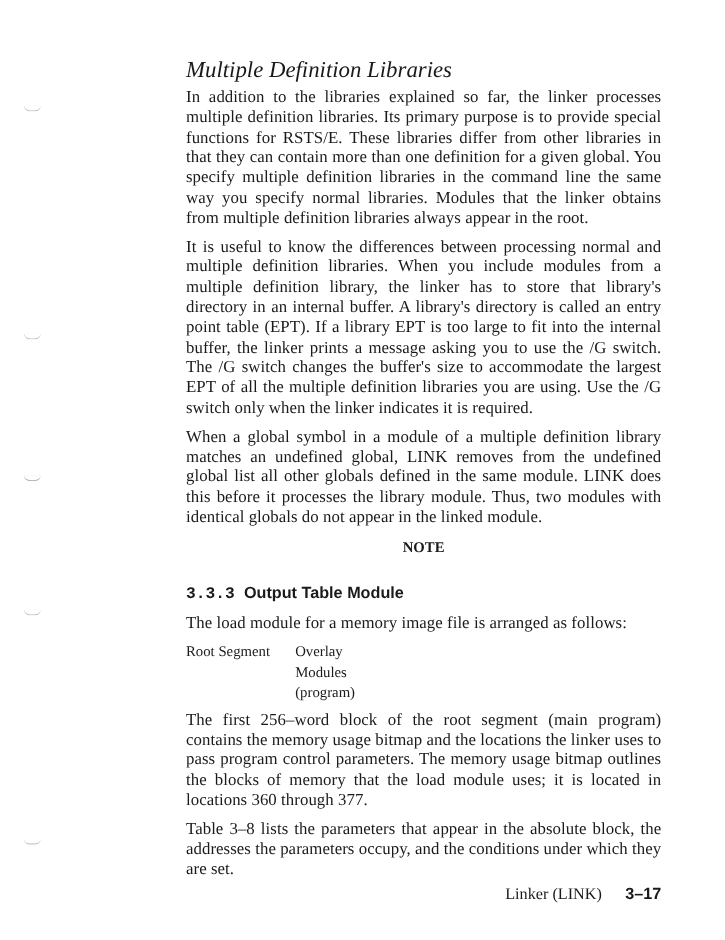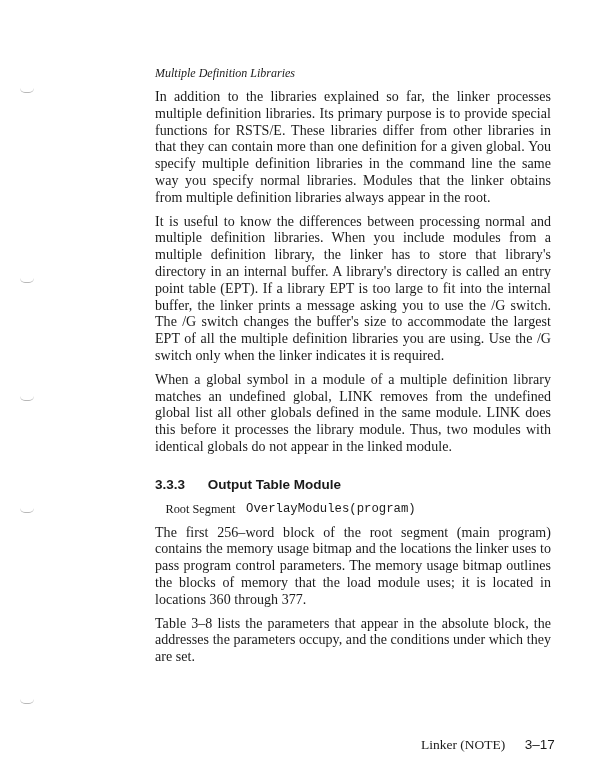--- a/index.html
+++ b/index.html
@@ -1,65 +1,67 @@
 <!DOCTYPE html>
 <html><head>
   <meta charset="utf-8">
   <style>
     html, body { margin: 0; padding: 0; background: #ffffff; }
     body { width: 604px; height: 783px; position: relative; overflow: hidden; color: #1a1a1a; }
     .page { position: absolute; left: 155px; top: 50px; width: 396px; font-family: "DejaVu Serif", "Liberation Serif", serif; }
     .serif { font-family: "Liberation Serif", "DejaVu Serif", serif; }
-    .section-italic { font-style: italic; font-size: 12px; line-height: 17px; margin: 15px 0 7px 0; }
+    .section-italic { font-style: italic; font-size: 19px; line-height: 17px; margin: 0 0 7px 0; }
     p.body { font-size: 14px; line-height: 16.8px; margin: 0 0 7px 0; text-align: justify; letter-spacing: 0.05px; }
     .note-title { text-align: center; font-weight: bold; font-size: 12.3px; line-height: 16.8px; margin: 0 0 7px 0; }
     .note-body { margin: 0 40px 0 37px; font-size: 12.3px; line-height: 16.8px; text-align: justify; }
     .heading { font-family: "Liberation Sans", "DejaVu Sans", sans-serif; font-weight: bold; font-size: 13.5px; line-height: 17px; margin: 20px 0 8px 0; }
-    .heading .num { margin-right: 19px; }
+    .heading .num { margin-right: 4px; font-family: Liberation Mono, monospace; }
     .seg-table { display: flex; font-size: 12.3px; line-height: 16.8px; margin: 0 0 7px 0; }
-    .seg-table .col1 { width: 91px; text-align: center; }
-    .seg-table .col2 { display: flex; flex-direction: row; font-family: Liberation Mono, monospace; }
+    .seg-table .col1 { width: 91px; }
+    .seg-table .col2 { display: flex; flex-direction: column; }
     .footer { position: absolute; top: 737px; left: 421px; font-family: "Liberation Serif", "DejaVu Serif", serif; font-size: 13.5px; }
-    .footer .page-num { font-family: "Liberation Sans", "DejaVu Sans", sans-serif; font-weight: normal; margin-left: 16px; }
+    .footer .page-num { font-family: "Liberation Sans", "DejaVu Sans", sans-serif; font-weight: bold; margin-left: 16px; }
     .margin-mark { position: absolute; left: 20px; width: 14px; height: 4px; border-bottom: 1px solid #b8b8b8; border-radius: 0 0 8px 8px; }
   </style>
 </head>
 <body>
 
 <div class="margin-mark" style="top:88px;"></div>
 <div class="margin-mark" style="top:278px;"></div>
 <div class="margin-mark" style="top:396px;"></div>
 <div class="margin-mark" style="top:508px;"></div>
 <div class="margin-mark" style="top:699px;"></div>
 
 <div class="page serif">
   <div class="section-italic">Multiple Definition Libraries</div>
 
   <p class="body">In addition to the libraries explained so far, the linker processes multiple definition libraries. Its primary purpose is to provide special functions for RSTS/E. These libraries differ from other libraries in that they can contain more than one definition for a given global. You specify multiple definition libraries in the command line the same way you specify normal libraries. Modules that the linker obtains from multiple definition libraries always appear in the root.</p>
   <p class="body">It is useful to know the differences between processing normal and multiple definition libraries. When you include modules from a multiple definition library, the linker has to store that library's directory in an internal buffer. A library's directory is called an entry point table (EPT). If a library EPT is too large to fit into the internal buffer, the linker prints a message asking you to use the /G switch. The /G switch changes the buffer's size to accommodate the largest EPT of all the multiple definition libraries you are using. Use the /G switch only when the linker indicates it is required.</p>
   <p class="body">When a global symbol in a module of a multiple definition library matches an undefined global, LINK removes from the undefined global list all other globals defined in the same module. LINK does this before it processes the library module. Thus, two modules with identical globals do not appear in the linked module.</p>
 
   <div>
+    <div class="note-title">NOTE</div>
   </div>
 
   <div class="heading">
     <span class="num">3.3.3</span>
     <span>Output Table Module</span>
   </div>
 
+  <p class="body">The load module for a memory image file is arranged as follows:</p>
 
   <div class="seg-table">
     <div class="col1">Root Segment</div>
     <div class="col2">
       <span>Overlay</span>
       <span>Modules</span>
       <span>(program)</span>
     </div>
   </div>
 
   <p class="body">The first 256–word block of the root segment (main program) contains the memory usage bitmap and the locations the linker uses to pass program control parameters. The memory usage bitmap outlines the blocks of memory that the load module uses; it is located in locations 360 through 377.</p>
   <p class="body">Table 3–8 lists the parameters that appear in the absolute block, the addresses the parameters occupy, and the conditions under which they are set.</p>
 </div>
 
 <div class="footer">
-  <span>Linker (NOTE)</span>
+  <span>Linker (LINK)</span>
   <span class="page-num">3–17</span>
 </div>
 
 </body></html>

